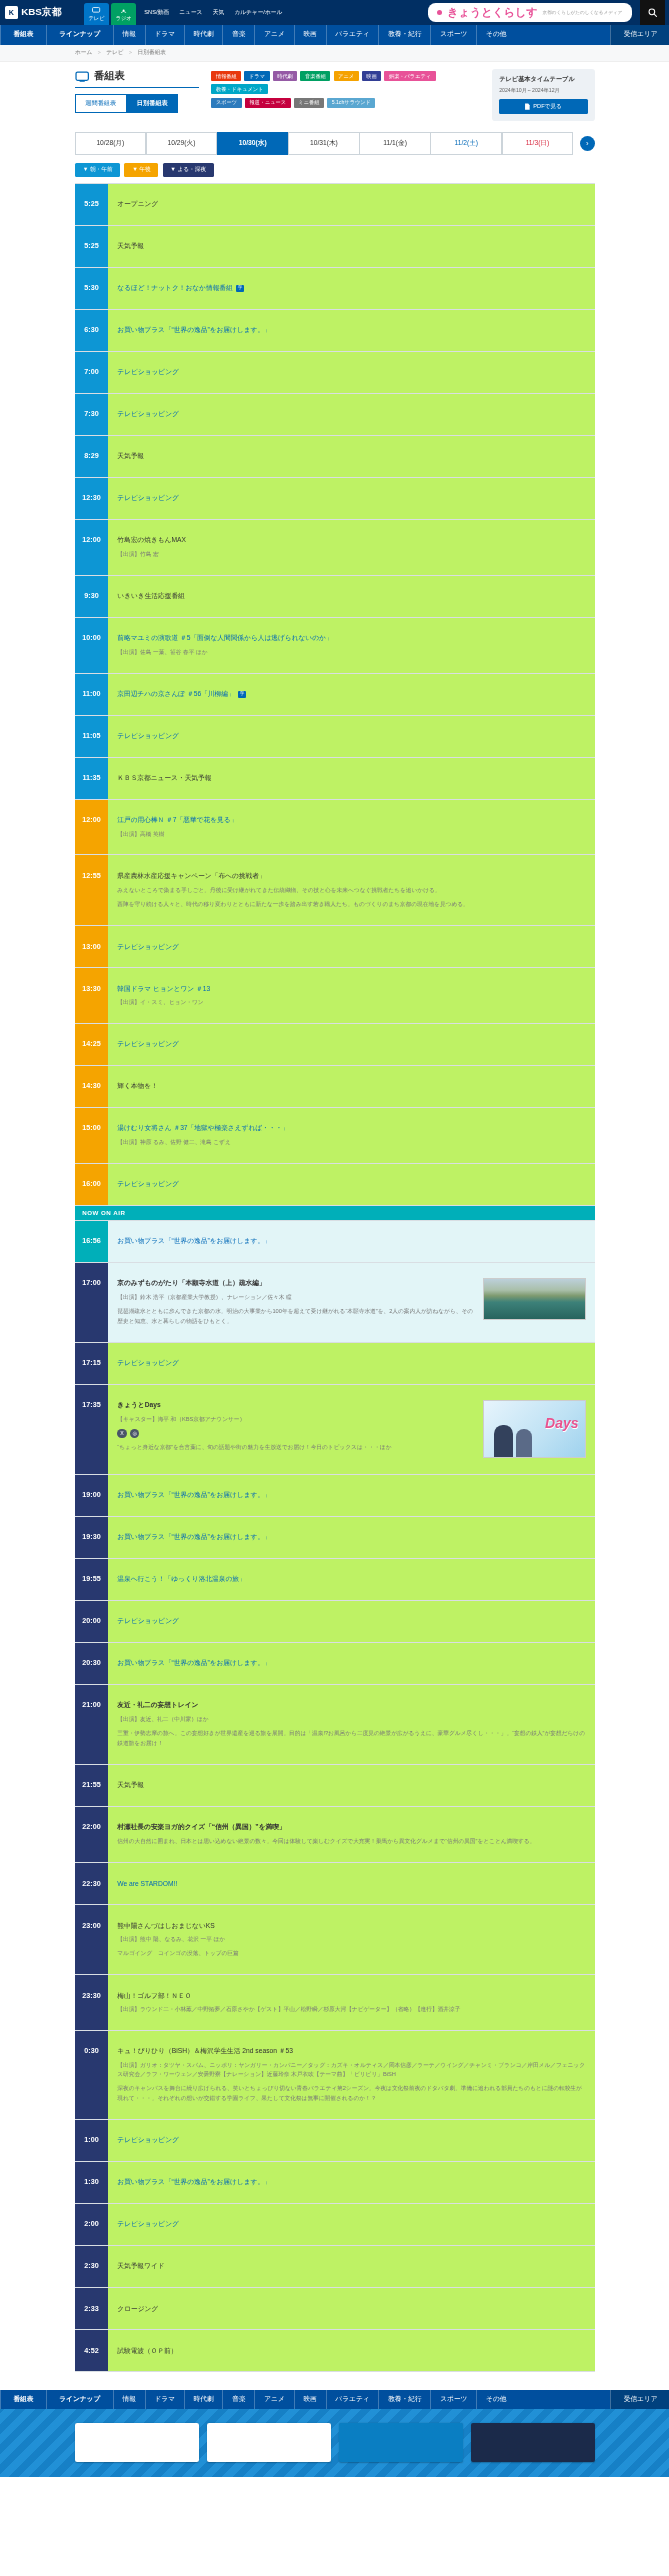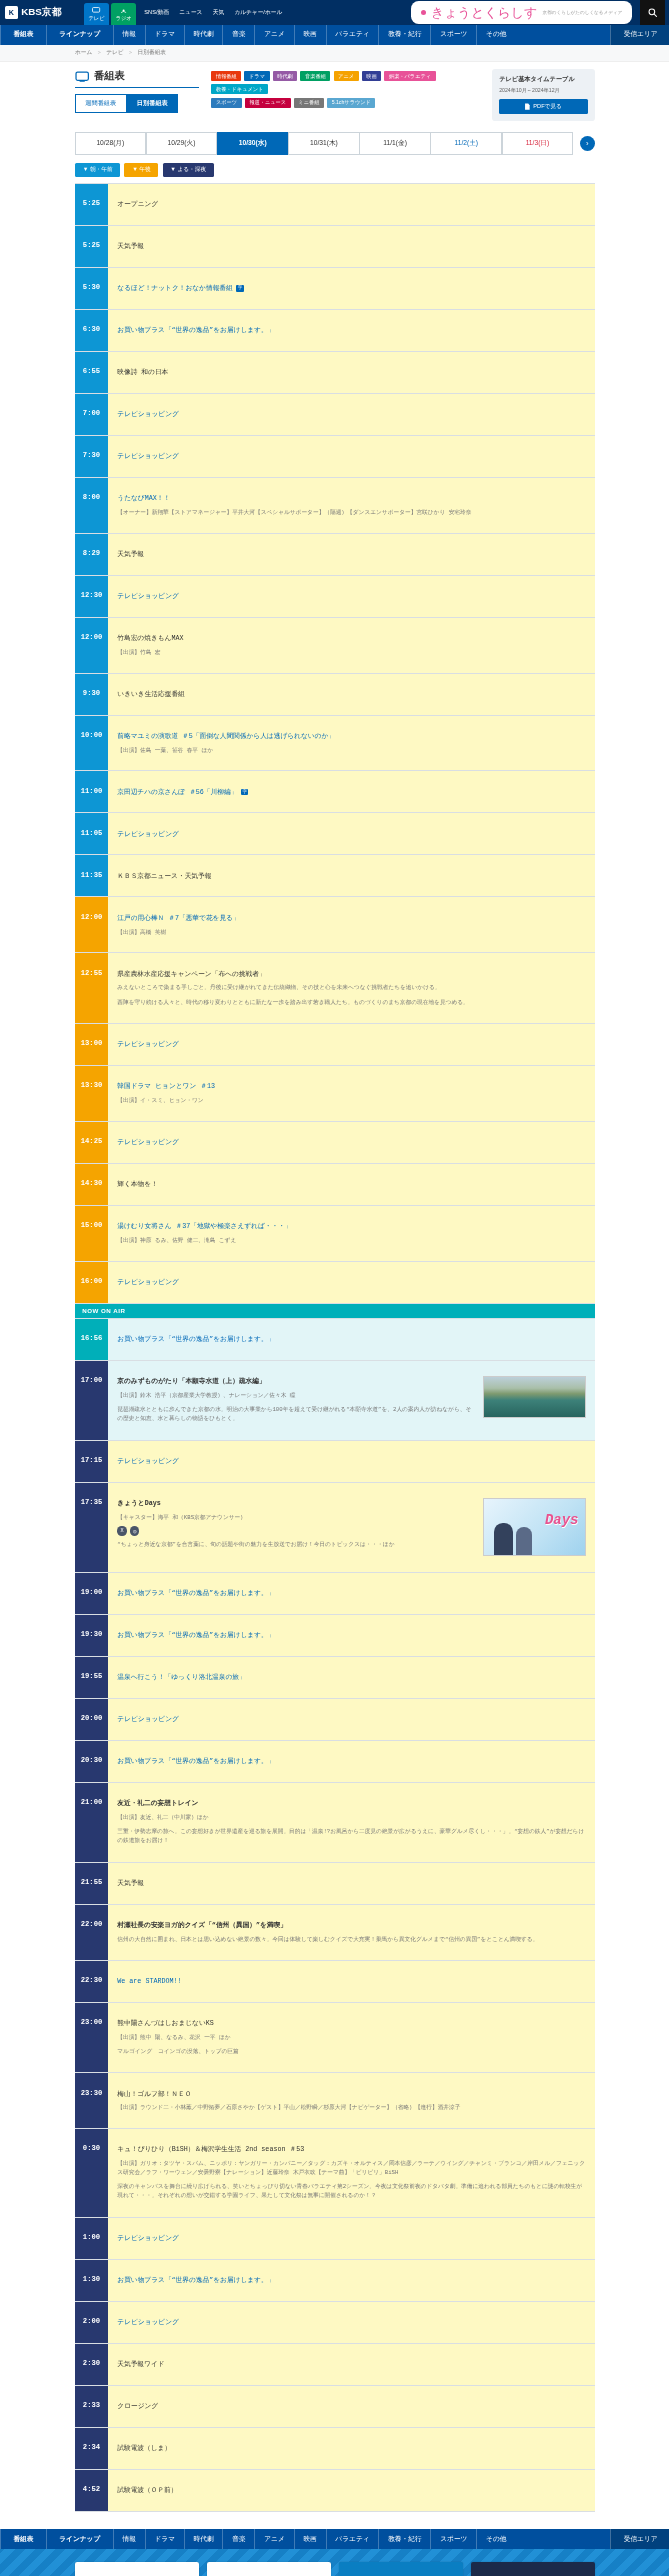--- a/index.html
+++ b/index.html
@@ -14,21 +14,21 @@
   .topbar { height:25px; background:#012f63; display:flex; align-items:center; padding:0 5.2px; gap:8.2px; }
   .logo { display:flex; align-items:center; gap:3.6px; color:#fff; font-weight:bold; font-size:9.8px; cursor:pointer; }
   .logo-mark { width:12.4px; height:12.4px; background:#fff; color:#012f63; border-radius:1.5px; font-size:7.2px; font-weight:bold; display:flex; align-items:center; justify-content:center; }
   .media-tabs { display:flex; gap:2.1px; align-self:flex-end; margin-left:14.4px; }
   .mtab { width:25px; height:21.6px; border-radius:2.6px 2.6px 0 0; color:#fff; font-size:5.2px; display:flex; flex-direction:column; align-items:center; justify-content:center; gap:1.5px; cursor:pointer; }
   .mtab.tv { background:#0075c8; } .mtab.radio { background:#00a063; }
   .toplinks { display:flex; gap:10.3px; font-size:5.7px; }
   .toplink { color:#fff; text-decoration:none; cursor:pointer; }
   .kurashisu { margin-left:auto; background:#fff; border-radius:7.7px; padding:2.1px 9.3px; display:flex; align-items:center; gap:5.2px; cursor:pointer; }
   .kurashisu-dot { width:5.2px; height:5.2px; border-radius:50%; background:#e85298; }
-  .kurashisu-title { color:#e85298; font-weight:normal; font-size:13px; }
+  .kurashisu-title { color:#e85298; font-weight:bold; font-size:11px; }
   .kurashisu-sub { color:#999; font-size:4.6px; }
   .searchbtn { width:25px; height:25px; background:#121212; border:none; display:flex; align-items:center; justify-content:center; cursor:pointer; }
 
   
   .mainnav { background:#004f9e; height:19.6px; display:flex; align-items:stretch; color:#fff; }
   .mainnav-items { display:flex; flex:1; }
   .nav-item { display:flex; align-items:center; padding:0 8.8px; font-size:6.7px; border-left:0.5px solid rgba(255,255,255,.25); cursor:pointer; white-space:nowrap; }
   .nav-item:nth-child(-n+2){ font-weight:bold; padding:0 12.4px; }
   .nav-right { display:flex; align-items:center; padding:0 12.4px; font-size:6.7px; border-left:0.5px solid rgba(255,255,255,.25); background:#01417e; cursor:pointer; }
 
@@ -61,21 +61,21 @@
   .dtab.sat { color:#0068b7; } .dtab.sun { color:#d7263d; }
   .dnext { width:15.5px; height:15.5px; flex:0 0 15.5px; margin-left:6.2px; border-radius:50%; background:#0068b7; color:#fff; display:flex; align-items:center; justify-content:center; font-size:7.7px; cursor:pointer; }
 
   
   .filters { display:flex; gap:4.1px; margin:8.2px auto 5.2px; }
   .fpill { color:#fff; font-size:5.7px; padding:3.1px 7.7px; border-radius:1.5px; cursor:pointer; }
 
   
   .ptable { border-top:0.5px solid #d9dee3; margin-bottom:17.5px; }
   .now-bar { background:#00afb9; color:#fff; font-weight:bold; font-size:6.2px; letter-spacing:0.5px; padding:3.6px 7.2px; border-bottom:0.5px solid #d9dee3; }
-  .prow { display:flex; border-bottom:0.5px solid #d9dee3; background:#fef9c3;font-family:Liberation Mono, monospace; }
+  .prow { display:flex; border-bottom:0.5px solid #d9dee3; background:#bef264; }
   .prow.hl .pbody { background:#e2f5f7; }
   .ptime { flex:0 0 33px; width:33px; color:#fff; font-weight:bold; font-size:7.2px; text-align:center; padding-top:15.5px; }
   .slot-m { background:#0d96d4; } .slot-a { background:#f5a400; }
   .slot-n { background:#28386f;text-align:center; } .slot-now { background:#00afb9; }
   .pbody { flex:1; padding:15.5px 9.3px; display:flex; gap:9.3px; }
   .pmain { flex:1; min-width:0; }
   .ptitle { font-size:6.7px; line-height:1.5; }
   .ptitle.link { color:#0068b7; cursor:pointer; }
   .ptitle.bold { font-weight:bold; }
   .pbadge { display:inline-block; background:#0068b7; color:#fff; font-size:4.6px; line-height:1; padding:1px 1.5px; border-radius:1px; margin-left:3.6px; vertical-align:1px; }
@@ -251,49 +251,32 @@
     </div>
     <div class="prow">
       <div class="ptime slot-m">6:30</div>
       <div class="pbody">
         <div class="pmain">
           <div class="ptitle link">お買い物プラス「“世界の逸品”をお届けします。」</div>
         </div>
       </div>
     </div>
     <div class="prow">
-      <div class="ptime slot-m">6:55</div>
-      <div class="pbody">
-        <div class="pmain">
-          <div class="ptitle">映像詩 和の日本</div>
-        </div>
-      </div>
-    </div>
-    <div class="prow">
       <div class="ptime slot-m">7:00</div>
       <div class="pbody">
         <div class="pmain">
           <div class="ptitle link">テレビショッピング</div>
         </div>
       </div>
     </div>
     <div class="prow">
       <div class="ptime slot-m">7:30</div>
       <div class="pbody">
         <div class="pmain">
           <div class="ptitle link">テレビショッピング</div>
-        </div>
-      </div>
-    </div>
-    <div class="prow">
-      <div class="ptime slot-m">8:00</div>
-      <div class="pbody">
-        <div class="pmain">
-          <div class="ptitle link">うたなびMAX！！</div>
-          <div class="pcast">【オーナー】新翔華【ストアマネージャー】平井大河【スペシャルサポーター】（隔週）【ダンスエンサポーター】宮咲ひかり 安宅玲奈</div>
         </div>
       </div>
     </div>
     <div class="prow">
       <div class="ptime slot-m">8:29</div>
       <div class="pbody">
         <div class="pmain">
           <div class="ptitle">天気予報</div>
         </div>
       </div>
@@ -604,28 +587,20 @@
         <div class="pmain">
           <div class="ptitle">天気予報ワイド</div>
         </div>
       </div>
     </div>
     <div class="prow">
       <div class="ptime slot-n">2:33</div>
       <div class="pbody">
         <div class="pmain">
           <div class="ptitle">クロージング</div>
-        </div>
-      </div>
-    </div>
-    <div class="prow">
-      <div class="ptime slot-n">2:34</div>
-      <div class="pbody">
-        <div class="pmain">
-          <div class="ptitle">試験電波（しま）</div>
         </div>
       </div>
     </div>
     <div class="prow">
       <div class="ptime slot-n">4:52</div>
       <div class="pbody">
         <div class="pmain">
           <div class="ptitle">試験電波（ＯＰ前）</div>
         </div>
       </div>

